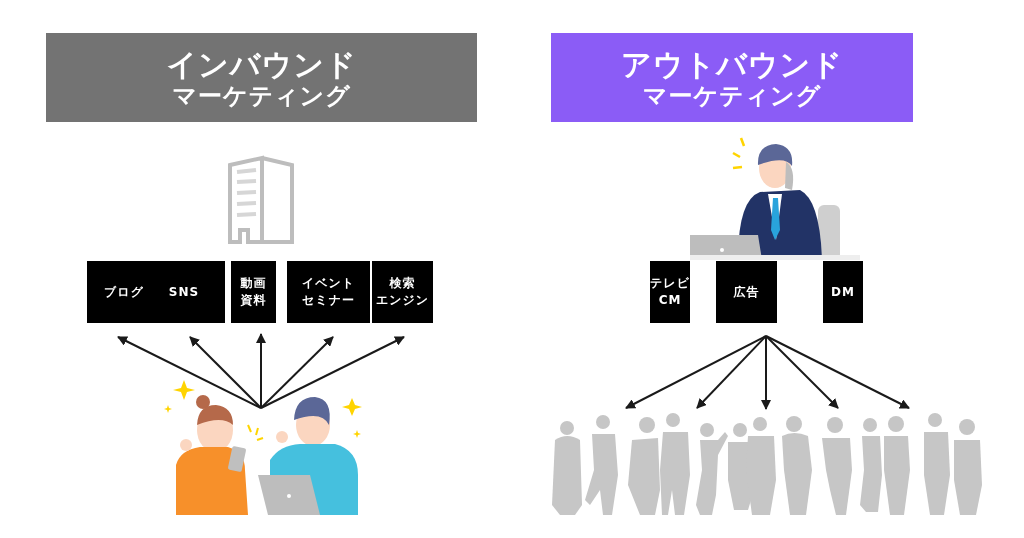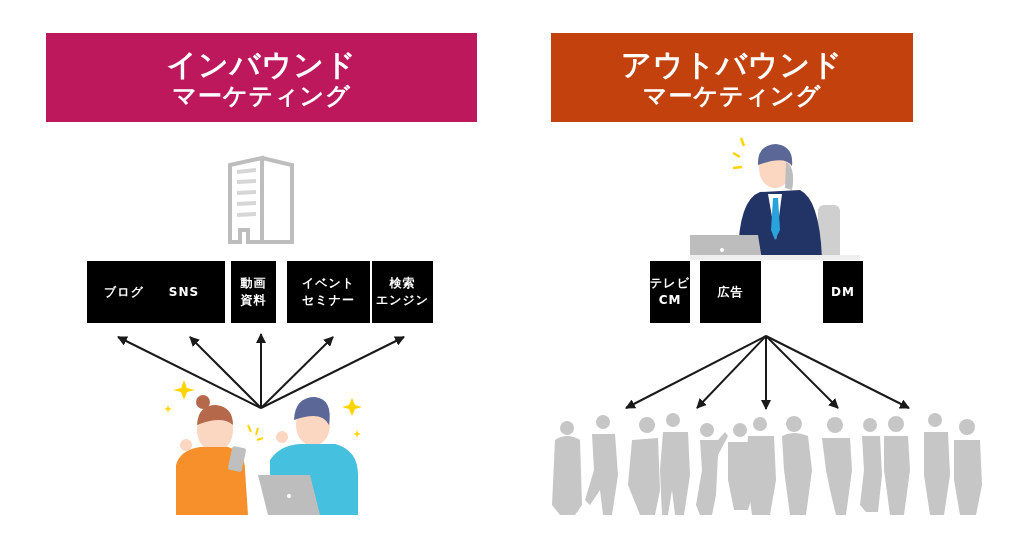--- a/index.html
+++ b/index.html
@@ -2,22 +2,22 @@
 <html><head>
   <meta charset="utf-8">
   <style>
     html, body { margin: 0; padding: 0; background: #ffffff; }
     body { width: 1024px; height: 538px; position: relative; overflow: hidden;
            font-family: "DejaVu Sans", sans-serif; }
     .banner { position: absolute; top: 33px; height: 89px; color: #fff; text-align: center;
               display: flex; flex-direction: column; justify-content: center; align-items: center; }
     .banner .t1 { font-size: 30px; font-weight: bold; line-height: 36px; letter-spacing: 1px; }
     .banner .t2 { font-size: 24px; font-weight: bold; line-height: 26px; letter-spacing: 1px; }
-    #banner-in { left: 46px; width: 431px; background: #be185d; }
-    #banner-out { left: 551px; width: 362px; background: #c2410c; }
+    #banner-in { left: 46px; width: 431px; background: #737373; }
+    #banner-out { left: 551px; width: 362px; background: #8b5cf6; }
     .box { position: absolute; top: 261px; height: 62px; background: #000; color: #fff;
            display: flex; align-items: center; justify-content: center; text-align: center;
            font-size: 12px; font-weight: bold; line-height: 17px; letter-spacing: 1px; white-space: pre-line; }
     svg.layer { position: absolute; left: 0; top: 0; }
   </style>
 </head>
 <body>
 
 <div id="banner-in" class="banner">
   <div class="t1">インバウンド</div>
@@ -32,21 +32,21 @@
 <div class="box" style="left:143px;width:82px">SNS</div>
 <div class="box" style="left:231px;width:45px">動画
 資料</div>
 <div class="box" style="left:287px;width:83px">イベント
 セミナー</div>
 <div class="box" style="left:372px;width:61px">検索
 エンジン</div>
 
 <div class="box" style="left:650px;width:40px">テレビ
 CM</div>
-<div class="box" style="left:700px;width:61px">広告</div>
+<div class="box" style="left:716px;width:61px">広告</div>
 <div class="box" style="left:823px;width:40px">DM</div>
 
 <svg class="layer" width="1024" height="538" viewBox="0 0 1024 538">
   <defs>
     <marker id="ah" viewBox="0 0 10 10" refX="9" refY="5" markerWidth="5" markerHeight="5" orient="auto-start-reverse">
       <path d="M0,0 L10,5 L0,10 z" fill="#1a1a1a"></path>
     </marker>
   </defs>
 
   <g fill="none" stroke="#bdbdbd" stroke-width="4">

